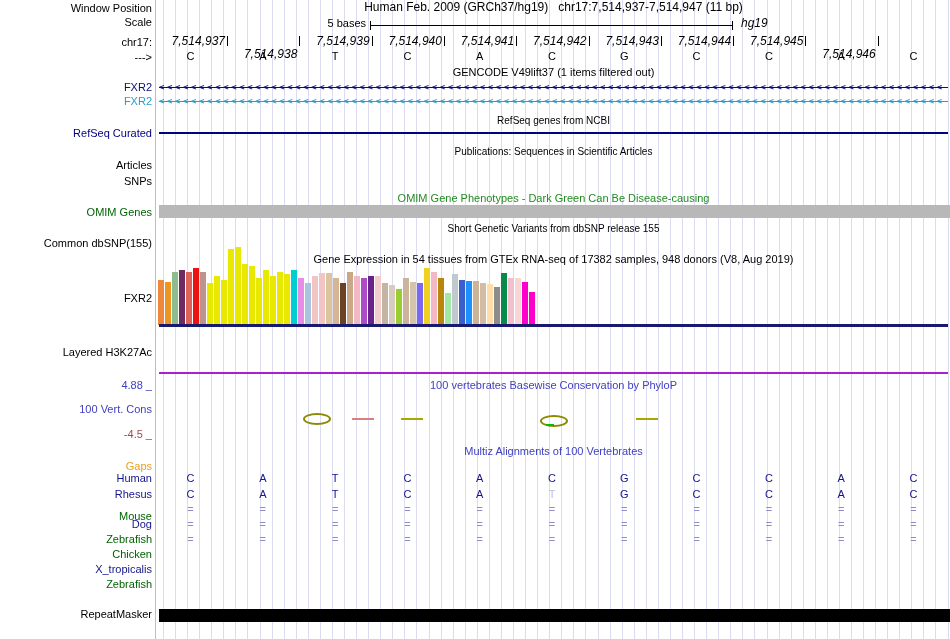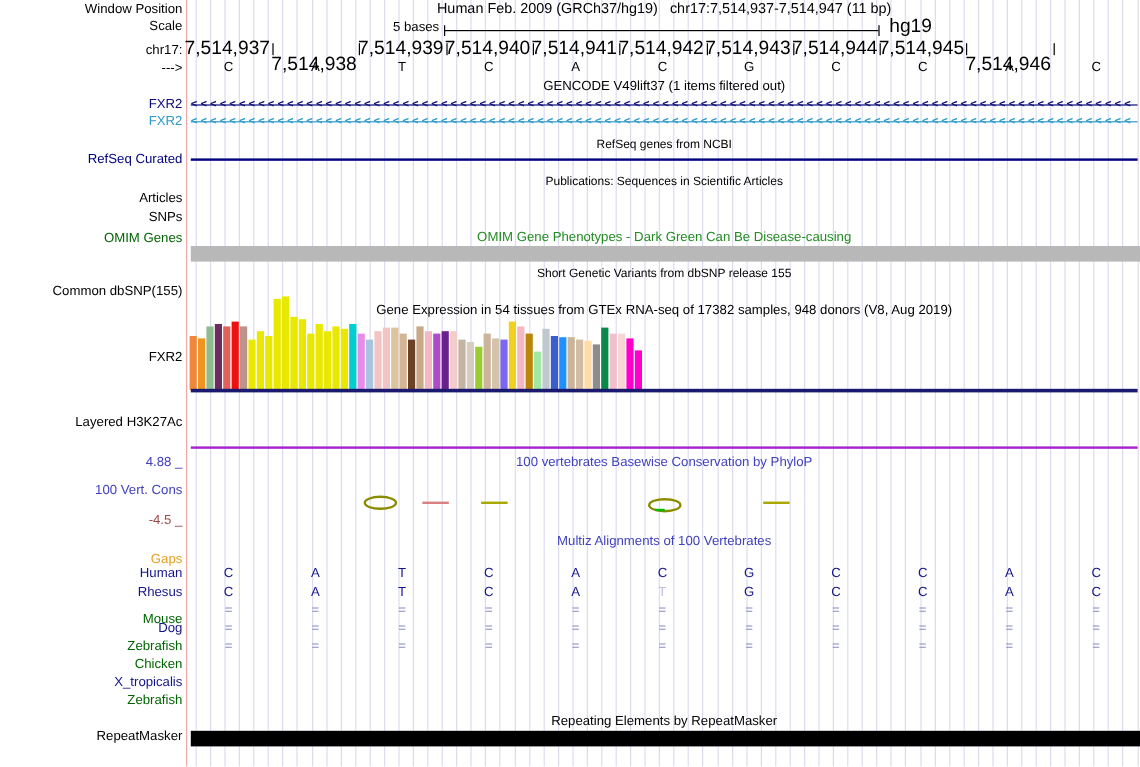--- a/index.html
+++ b/index.html
@@ -7,21 +7,21 @@
     position:relative;width:950px;height:639px;background:#fff;overflow:hidden;
     font-family:"Liberation Sans","DejaVu Sans",sans-serif;color:#000;
   }
   .grid{position:absolute;top:0;width:1px;height:639px;background:#dcdcf0;}
   .edge-line{position:absolute;left:155px;top:0;width:1px;height:639px;background:#f0a8a8;}
   .lbl{position:absolute;right:798px;white-space:nowrap;font-size:11px;line-height:13px;text-align:right;}
   .title{position:absolute;left:159px;width:789px;text-align:center;white-space:nowrap;font-size:11px;line-height:13px;}
   .t10{font-size:10px;}
   .t12{font-size:12px;}
   .tickmark{position:absolute;width:1px;height:10px;background:#000;}
-  .num{position:absolute;font-size:16px;line-height:12px;white-space:nowrap;}
+  .num{position:absolute;font-size:12px;line-height:12px;white-space:nowrap;font-style:italic;}
   .base{position:absolute;font-size:11px;line-height:12px;transform:translateX(-50%);}
   .hline{position:absolute;}
   .arrowtext{position:absolute;overflow:hidden;font-family:"DejaVu Sans Mono",monospace;
     font-size:9px;line-height:11px;letter-spacing:2.6px;white-space:nowrap;font-weight:bold;}
   .bar{position:absolute;}
   .mz{position:absolute;font-size:11px;line-height:12px;transform:translateX(-50%);}
   .cons-ellipse{position:absolute;border-radius:50%;background:transparent;}
   .cons-dash{position:absolute;}
 </style>
 </head>
@@ -101,32 +101,31 @@
 
   <div class="title t12" style="top:1px;font-size:12px;"><span>Human Feb. 2009 (GRCh37/hg19)</span>&nbsp;&nbsp;&nbsp;<span>chr17:7,514,937-7,514,947 (11 bp)</span></div>
   <div class="title" style="top:66px;">GENCODE V49lift37 (1 items filtered out)</div>
   <div class="title t10" style="top:114px;">RefSeq genes from NCBI</div>
   <div class="title t10" style="top:145px;">Publications: Sequences in Scientific Articles</div>
   <div class="title" style="top: 192px; color: rgb(34, 139, 34);">OMIM Gene Phenotypes - Dark Green Can Be Disease-causing</div>
   <div class="title t10" style="top:222px;">Short Genetic Variants from dbSNP release 155</div>
   <div class="title" style="top:253px;">Gene Expression in 54 tissues from GTEx RNA-seq of 17382 samples, 948 donors (V8, Aug 2019)</div>
   <div class="title" style="top: 379px; color: rgb(64, 64, 192);">100 vertebrates Basewise Conservation by PhyloP</div>
   <div class="title" style="top: 445px; color: rgb(64, 64, 192);">Multiz Alignments of 100 Vertebrates</div>
-  <div class="title" style="top:595px;">Repeating Elements by RepeatMasker</div>
 
   <div class="lbl" style="top:2px;">Window Position</div>
   <div class="lbl" style="top:16px;">Scale</div>
   <div class="lbl" style="top:36px;">chr17:</div>
   <div class="lbl" style="top:51px;">---&gt;</div>
   <div class="lbl" style="top: 81px; color: rgb(12, 12, 120);">FXR2</div>
   <div class="lbl" style="top: 95px; color: rgb(46, 155, 200);">FXR2</div>
   <div class="lbl" style="top: 127px; color: rgb(0, 0, 128);">RefSeq Curated</div>
   <div class="lbl" style="top:159px;">Articles</div>
   <div class="lbl" style="top:175px;">SNPs</div>
-  <div class="lbl" style="top: 193px; color: rgb(0, 100, 0); text-align: right;">OMIM Genes</div>
+  <div class="lbl" style="top: 206px; color: rgb(0, 100, 0); text-align: right;">OMIM Genes</div>
   <div class="lbl" style="top:237px;">Common dbSNP(155)</div>
   <div class="lbl" style="top:292px;">FXR2</div>
   <div class="lbl" style="top:346px;">Layered H3K27Ac</div>
   <div class="lbl" style="top: 379px; color: rgb(64, 64, 192);">4.88 _</div>
   <div class="lbl" style="top: 403px; color: rgb(64, 64, 192);">100 Vert. Cons</div>
   <div class="lbl" style="top: 428px; color: rgb(160, 72, 72); text-align: right;">-4.5 _</div>
   <div class="lbl" style="top: 460px; color: rgb(232, 160, 32);">Gaps</div>
   <div id="multiz-labels">
       <div class="lbl" style="top: 472px; color: rgb(20, 20, 140);">Human</div>
       <div class="lbl" style="top: 488px; color: rgb(20, 20, 140); margin-left: 44px;">Rhesus</div>

